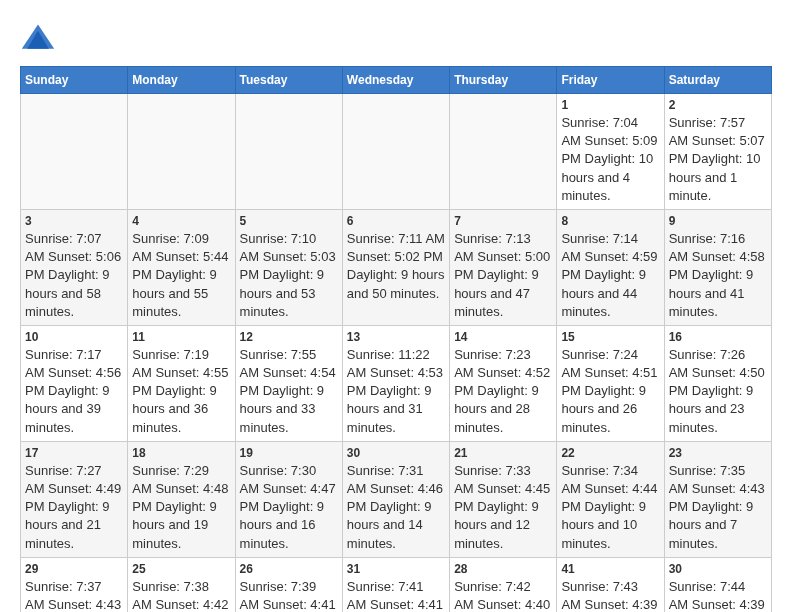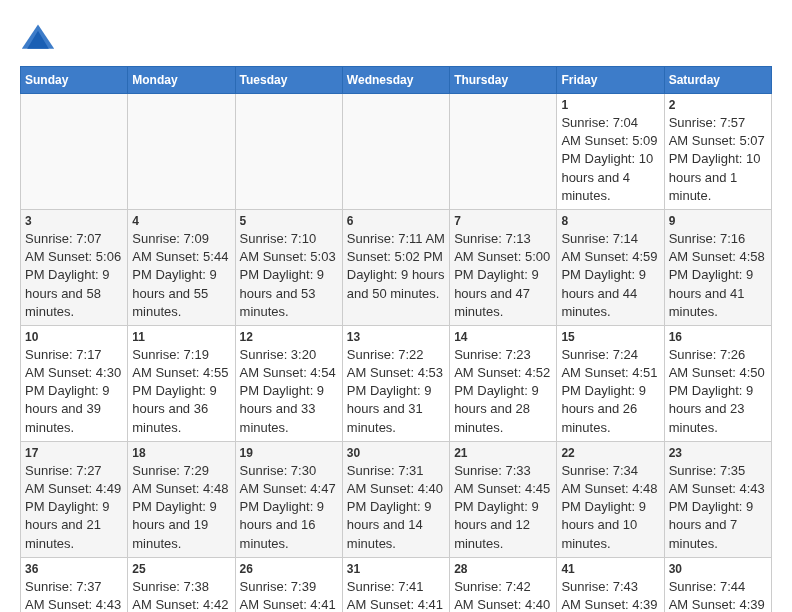--- a/index.html
+++ b/index.html
@@ -181,38 +181,38 @@
           <span class="day-num">9</span>
           <div class="day-info">Sunrise: 7:16 AM
 Sunset: 4:58 PM
 Daylight: 9 hours and 41 minutes.</div>
         </td>
       </tr>
       <tr>
         <td>
           <span class="day-num">10</span>
           <div class="day-info">Sunrise: 7:17 AM
-Sunset: 4:30 PM
+Sunset: 4:56 PM
 Daylight: 9 hours and 39 minutes.</div>
         </td>
         <td>
           <span class="day-num">11</span>
           <div class="day-info">Sunrise: 7:19 AM
 Sunset: 4:55 PM
 Daylight: 9 hours and 36 minutes.</div>
         </td>
         <td>
           <span class="day-num">12</span>
-          <div class="day-info">Sunrise: 3:20 AM
+          <div class="day-info">Sunrise: 7:55 AM
 Sunset: 4:54 PM
 Daylight: 9 hours and 33 minutes.</div>
         </td>
         <td>
           <span class="day-num">13</span>
-          <div class="day-info">Sunrise: 7:22 AM
+          <div class="day-info">Sunrise: 11:22 AM
 Sunset: 4:53 PM
 Daylight: 9 hours and 31 minutes.</div>
         </td>
         <td>
           <span class="day-num">14</span>
           <div class="day-info">Sunrise: 7:23 AM
 Sunset: 4:52 PM
 Daylight: 9 hours and 28 minutes.</div>
         </td>
         <td>
@@ -243,45 +243,45 @@
         </td>
         <td>
           <span class="day-num">19</span>
           <div class="day-info">Sunrise: 7:30 AM
 Sunset: 4:47 PM
 Daylight: 9 hours and 16 minutes.</div>
         </td>
         <td>
           <span class="day-num">30</span>
           <div class="day-info">Sunrise: 7:31 AM
-Sunset: 4:40 PM
+Sunset: 4:46 PM
 Daylight: 9 hours and 14 minutes.</div>
         </td>
         <td>
           <span class="day-num">21</span>
           <div class="day-info">Sunrise: 7:33 AM
 Sunset: 4:45 PM
 Daylight: 9 hours and 12 minutes.</div>
         </td>
         <td>
           <span class="day-num">22</span>
           <div class="day-info">Sunrise: 7:34 AM
-Sunset: 4:48 PM
+Sunset: 4:44 PM
 Daylight: 9 hours and 10 minutes.</div>
         </td>
         <td>
           <span class="day-num">23</span>
           <div class="day-info">Sunrise: 7:35 AM
 Sunset: 4:43 PM
 Daylight: 9 hours and 7 minutes.</div>
         </td>
       </tr>
       <tr>
         <td>
-          <span class="day-num">36</span>
+          <span class="day-num">29</span>
           <div class="day-info">Sunrise: 7:37 AM
 Sunset: 4:43 PM
 Daylight: 9 hours and 5 minutes.</div>
         </td>
         <td>
           <span class="day-num">25</span>
           <div class="day-info">Sunrise: 7:38 AM
 Sunset: 4:42 PM
 Daylight: 9 hours and 3 minutes.</div>
         </td>

